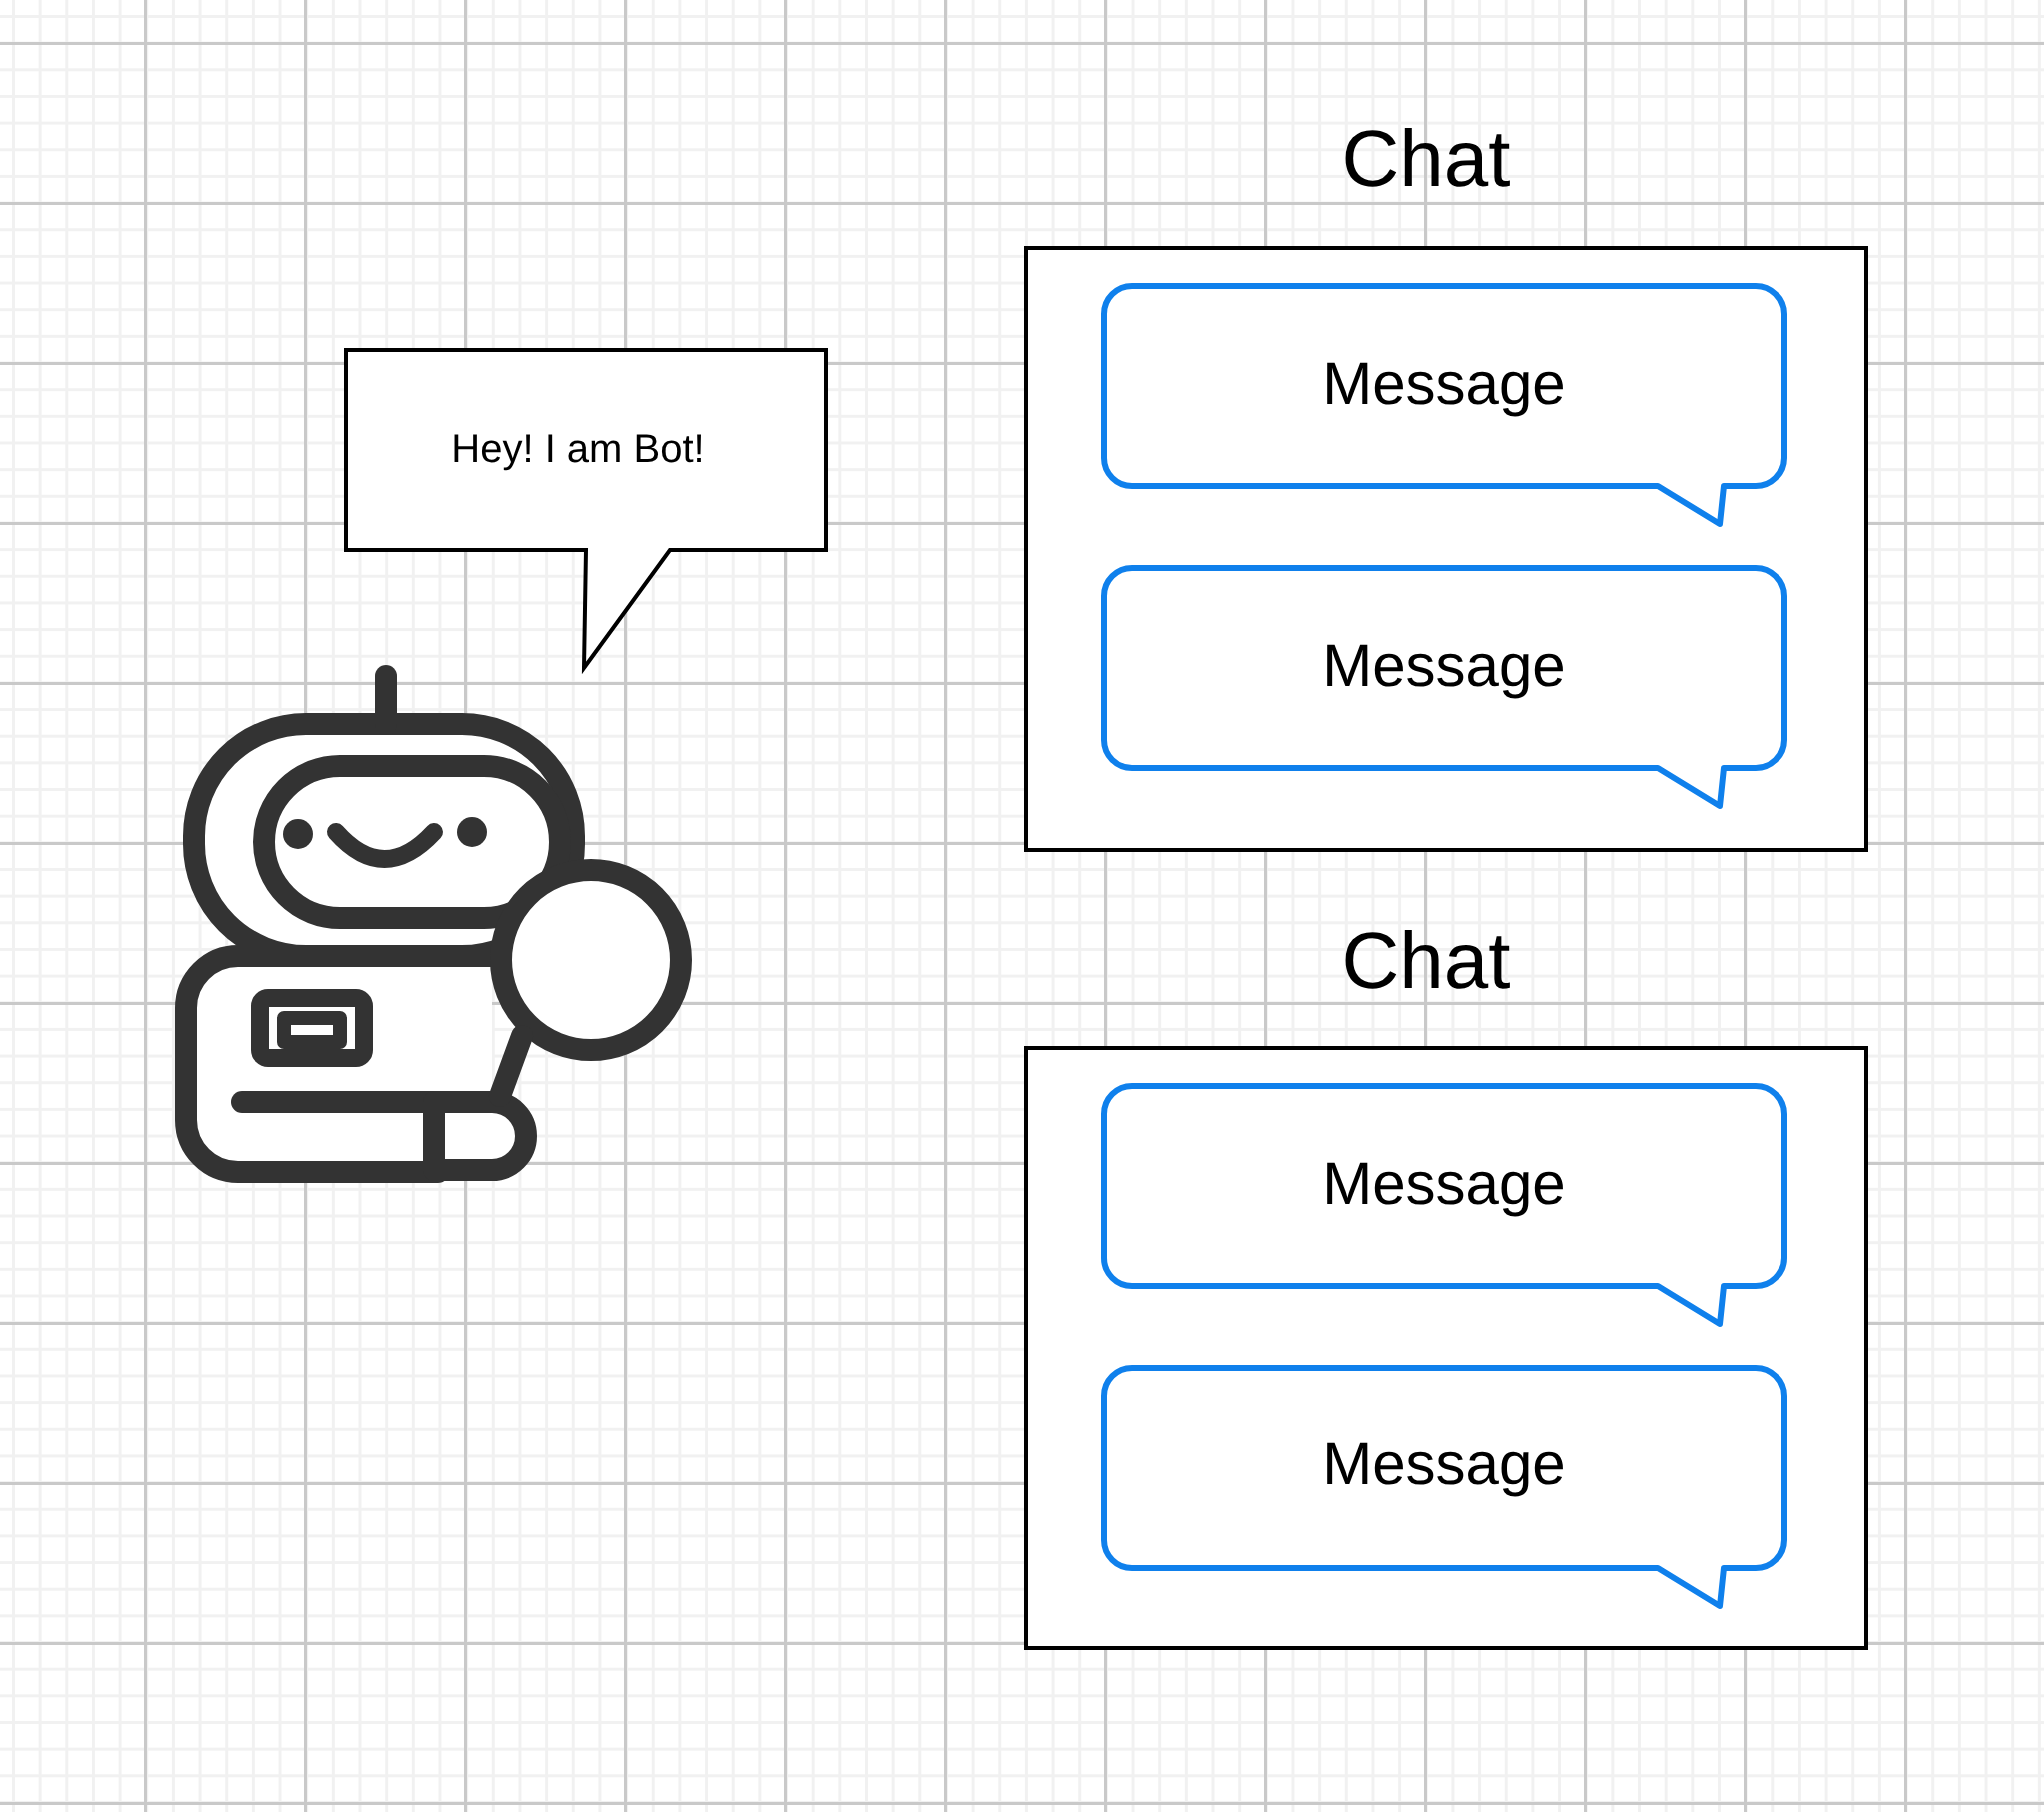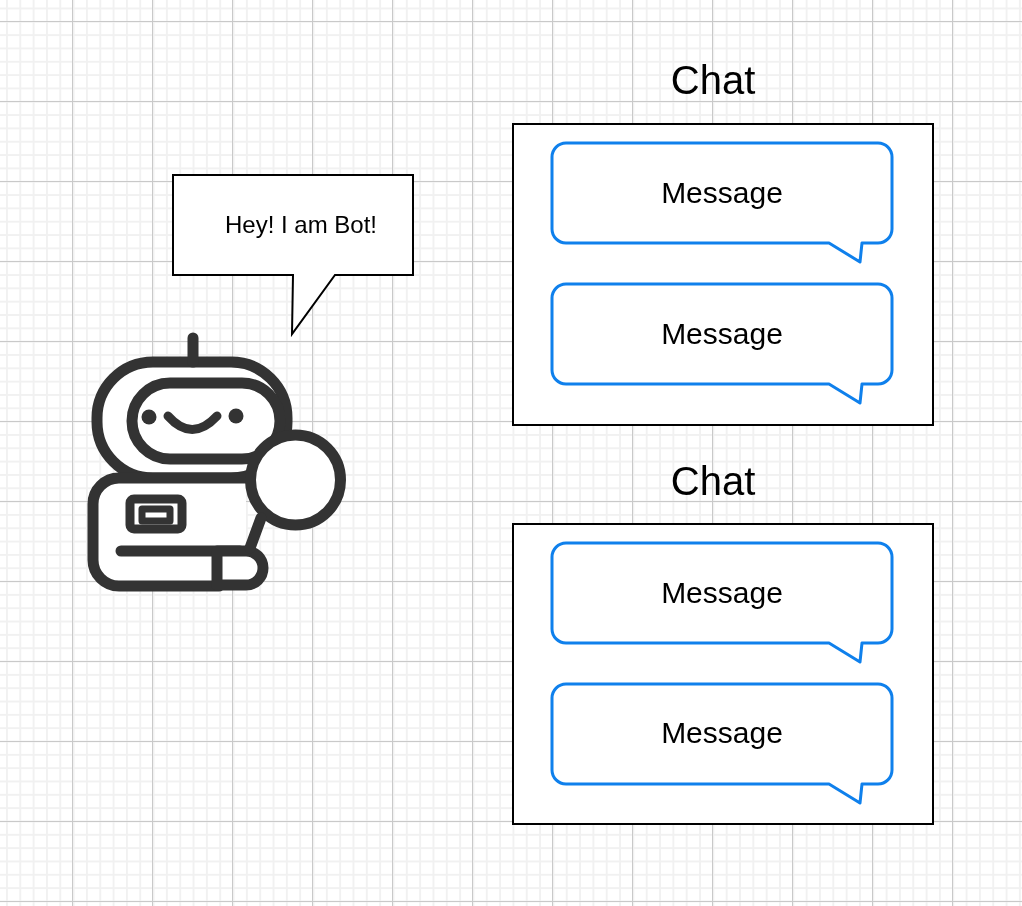--- a/index.html
+++ b/index.html
@@ -44,26 +44,26 @@
     text-align: center;
   }
   .message-label {
     left: 564px;
     width: 316px;
     height: 40px;
     line-height: 40px;
     font-size: 30px;
   }
   .callout-label {
-    left: 185px;
+    left: 173px;
     top: 210px;
     width: 232px;
     height: 30px;
     line-height: 30px;
-    font-size: 24px;
+    font-size: 20px;
   }
 </style>
 </head>
 <body>
 
 <div class="canvas">
 
   <svg class="shapes" viewBox="0 0 1022 906">
 
     <path d="M173,175 H413 V275 H335 L292,334 L293,275 H173 Z" fill="#ffffff" stroke="#000000" stroke-width="2" stroke-linejoin="miter"></path>

